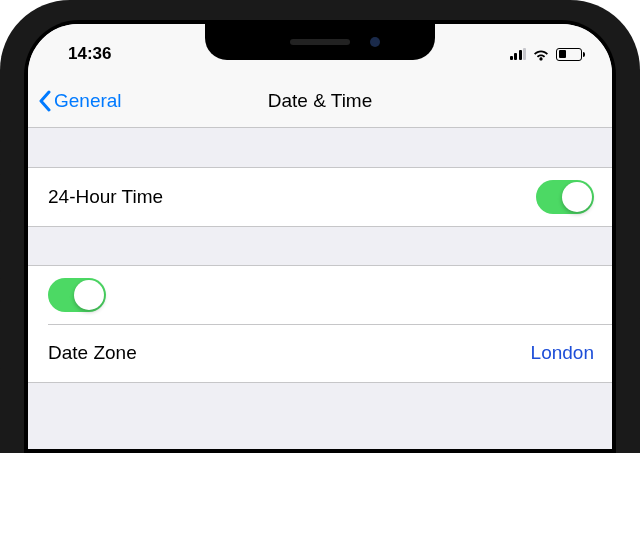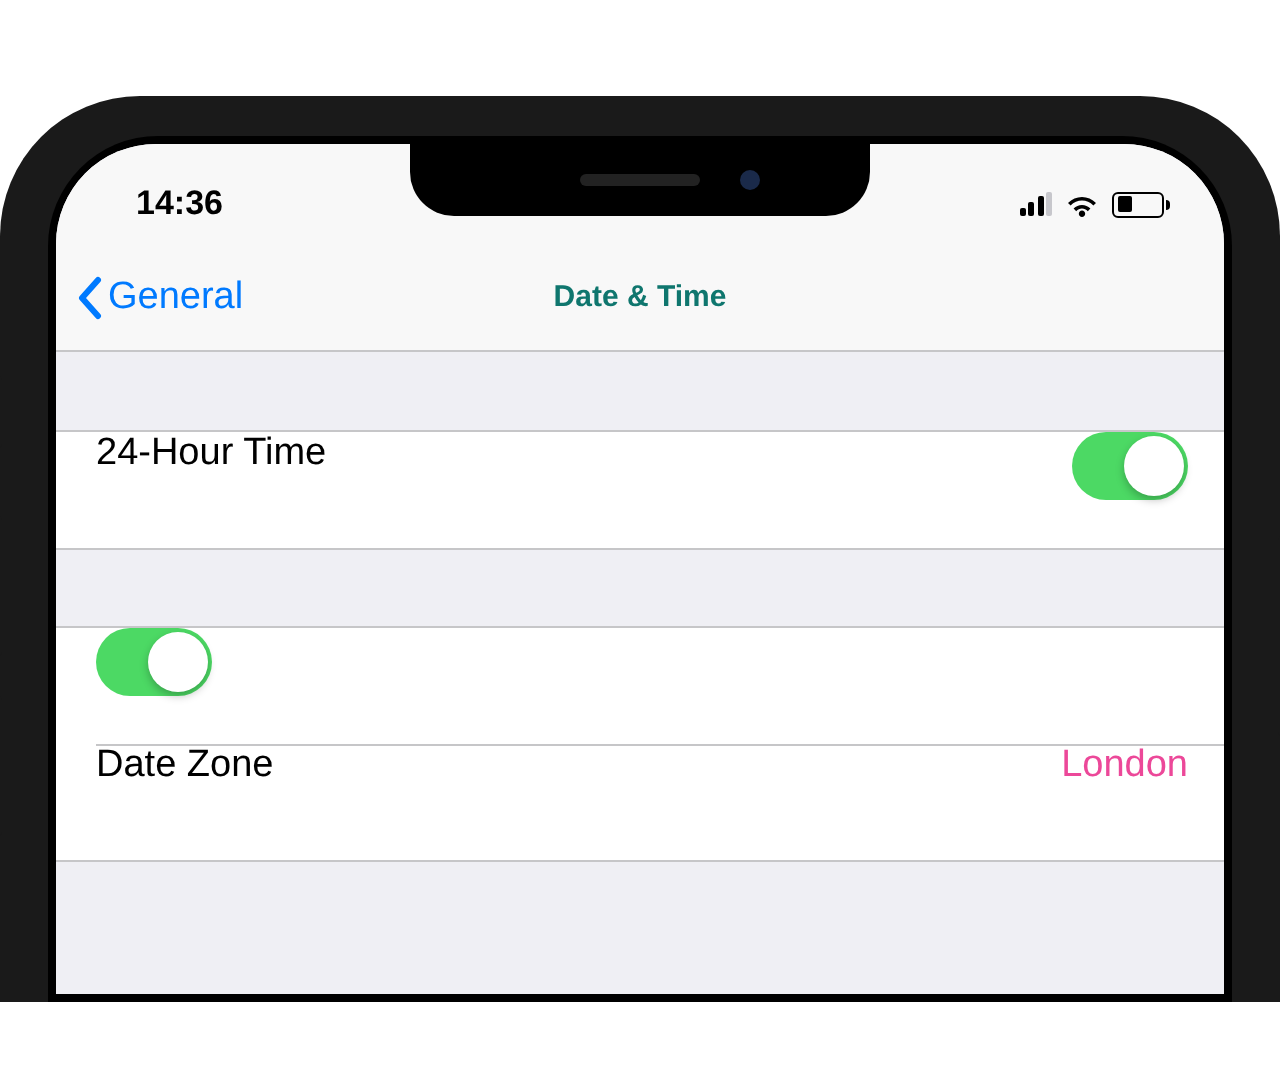--- a/index.html
+++ b/index.html
@@ -10,21 +10,20 @@
       height: 544px;
       overflow: hidden;
     }
     .device-frame {
       position: relative;
       width: 640px;
       height: 453px;
       background: #1a1a1a;
       border-radius: 70px 70px 0 0;
       padding: 20px 24px 0 24px;
-      margin-top: 48px;
     }
     .device-inner {
       background: #000;
       border-radius: 55px 55px 0 0;
       padding: 4px;
       height: 100%;
     }
     .screen {
       position: relative;
       background: #efeff4;
@@ -139,53 +138,53 @@
       justify-content: flex-end;
     }
     .chevron-left {
       width: 14px;
       height: 22px;
     }
     .nav-title {
       position: absolute;
       left: 50%;
       transform: translateX(-50%);
-      font-size: 15px;
-      font-weight: 700;
-      color: #0f766e;
+      font-size: 19px;
+      font-weight: 400;
+      color: #000000;
     }
     .section-spacer {
       height: 40px;
       border-bottom: 1px solid #c6c6c8;
     }
     .section-spacer.mid {
       border-top: 1px solid #c6c6c8;
     }
     .row {
       background: #fff;
       height: 58px;
       display: flex;
-      align-items: flex-start;
+      align-items: center;
       justify-content: space-between;
       padding: 0 18px 0 20px;
       font-size: 19px;
       color: #000;
       position: relative;
     }
     .row + .row::before {
       content: "";
       position: absolute;
       top: 0;
       left: 20px;
       right: 0;
       height: 1px;
       background: #c6c6c8;
     }
     .row-value {
-      color: #ec4899;
+      color: #1d4ed8;
     }
     .toggle {
       width: 58px;
       height: 34px;
       background: #4cd964;
       border-radius: 17px;
       position: relative;
       cursor: pointer;
     }
     .toggle-knob {

